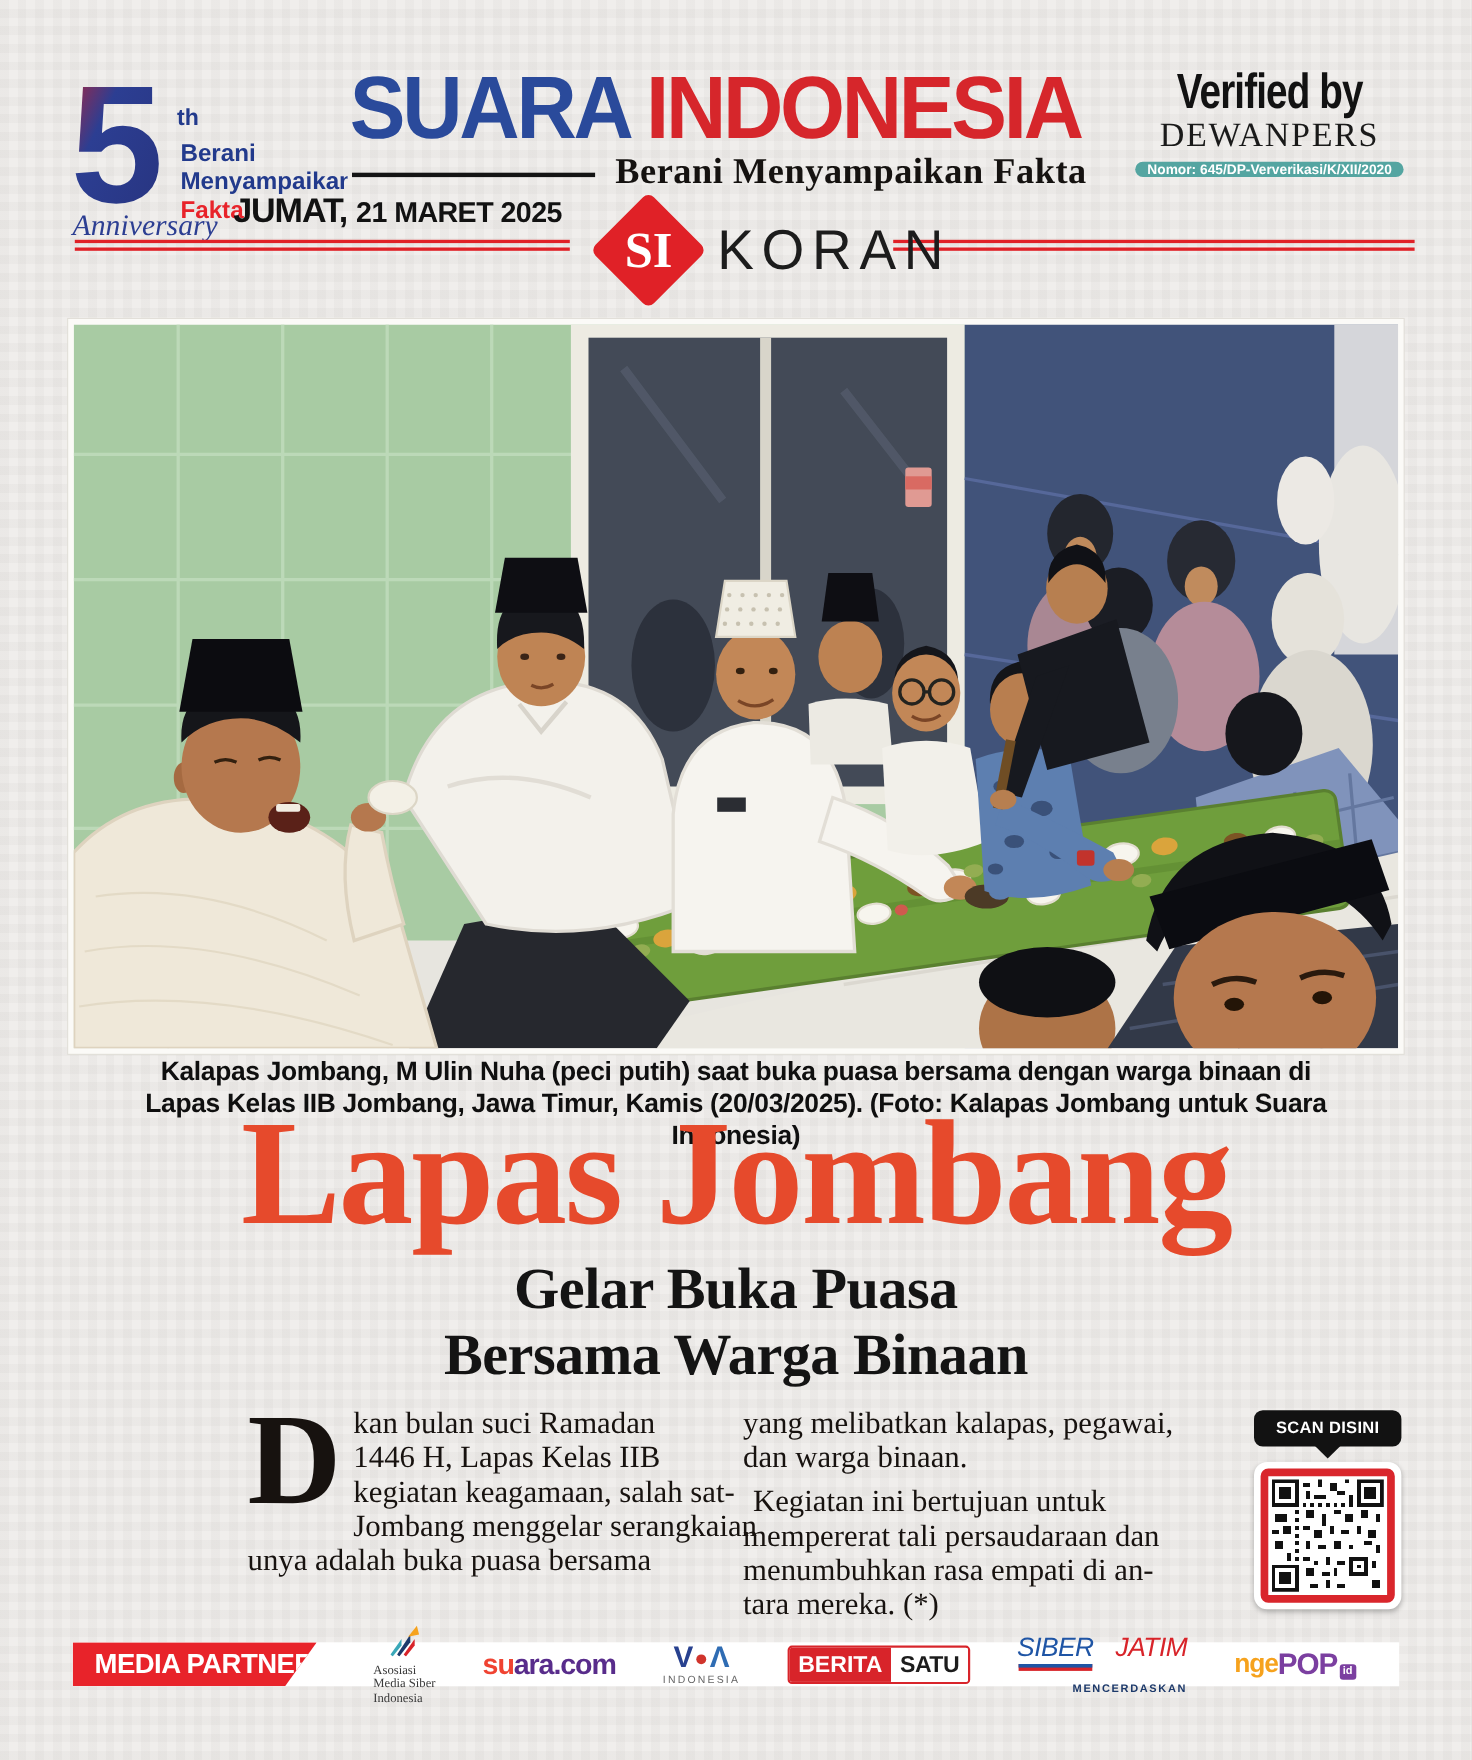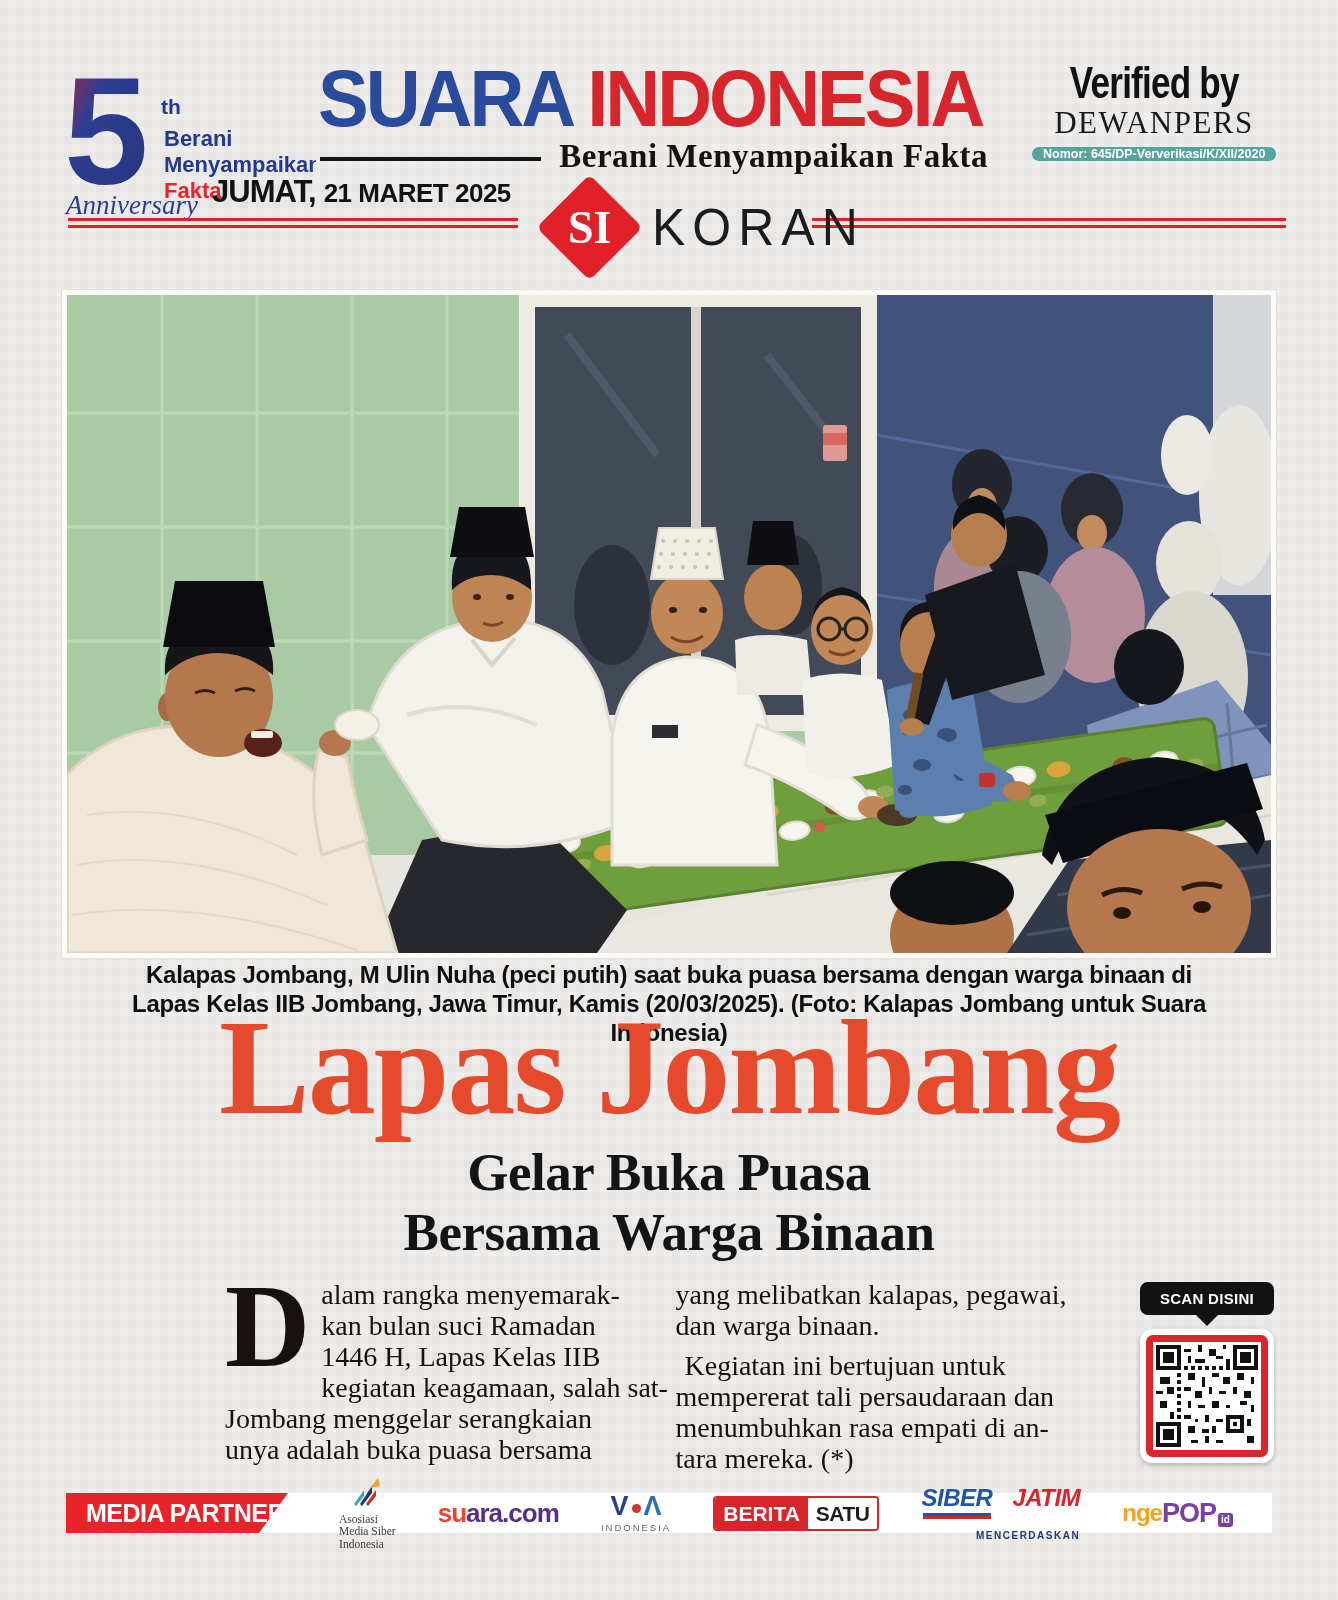--- a/index.html
+++ b/index.html
@@ -69,21 +69,21 @@
   .p-suara .s1{ color:#f04332; } .p-suara .s2{ color:#582c8b; }
   .p-voa{ text-align:center; line-height:1;}
   .p-voa .voa-row{ display:flex; align-items:center; justify-content:center; gap:3px; font-size:27px; font-weight:700;}
   .p-voa .vv{ color:#28418f; } .p-voa .va{ color:#2f6cb3; }
   .p-voa .vdot{ width:9px; height:9px; border-radius:50%; background:#d0342c; margin-top:4px;}
   .p-voa .voa-sub{ font-size:9.5px; letter-spacing:2px; color:#666; margin-top:3px;}
   .p-bs{ display:flex; border:2px solid #d8242a; border-radius:4px; overflow:hidden; font-weight:700; font-size:21px; line-height:1;}
   .p-bs .b1{ background:#d8242a; color:#fff; padding:5px 8px;}
   .p-bs .b2{ background:#fff; color:#1c1c1c; padding:5px 8px; letter-spacing:-0.5px;}
   .p-sj{ line-height:1; text-align:right;}
-  .p-sj .sj-row{ display:flex; align-items:baseline; gap:20px; font-style:italic; font-weight:700; font-size:24px; letter-spacing:-0.5px;}
+  .p-sj .sj-row{ display:flex; align-items:baseline; gap:20px; font-style:italic; font-weight:400; font-size:24px; letter-spacing:-0.5px;}
   .p-sj .sj1{ color:#1f55a5; box-shadow:0 4px 0 -1px #1f55a5, 0 7px 0 -1px #d8242a; padding-bottom:3px;}
   .p-sj .sj2{ color:#d8242a;}
   .p-sj .sj-sub{ font-size:10px; font-weight:700; color:#1d3a6b; letter-spacing:1.5px; margin-top:18px;}
   .p-np{ display:flex; align-items:center; line-height:1;}
   .p-np .n1{ font-size:24px; font-weight:700; color:#f6a21d; letter-spacing:-1px;}
   .p-np .n2{ font-size:27px; font-weight:700; color:#7b3fa0; letter-spacing:-1px;}
   .p-np .n3{ font-size:10px; font-weight:700; color:#fff; background:#7b3fa0; border-radius:3px; padding:2px 3px; margin-left:2px; align-self:flex-end;}
 </style>
 </head>
 <body>
@@ -324,21 +324,20 @@
 
   <div class="caption">Kalapas Jombang, M Ulin Nuha (peci putih) saat buka puasa bersama dengan warga binaan di Lapas Kelas IIB Jombang, Jawa Timur, Kamis (20/03/2025). (Foto: Kalapas Jombang untuk Suara Indonesia)</div>
 
   <div class="headline">Lapas Jombang</div>
   <div class="sub1">Gelar Buka Puasa</div>
   <div class="sub2">Bersama Warga Binaan</div>
 
   <div class="article">
     <div class="acol">
       <span class="dropcap">D</span>
-      <div class="bline">alam rangka menyemarak-</div>
       <div class="bline">kan bulan suci Ramadan</div>
       <div class="bline">1446 H, Lapas Kelas IIB</div>
       <div class="bline">kegiatan keagamaan, salah sat-</div>
       <div class="bline">Jombang menggelar serangkaian</div>
       <div class="bline">unya adalah buka puasa bersama</div>
     </div>
     <div class="acol">
       <div>
         <div class="bline">yang melibatkan kalapas, pegawai,</div>
         <div class="bline">dan warga binaan.</div>

